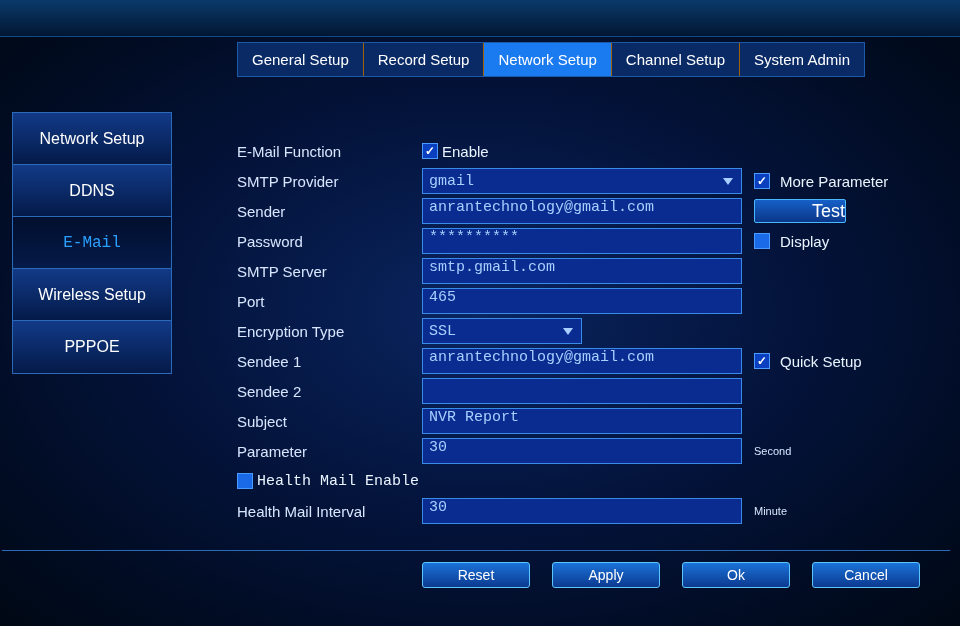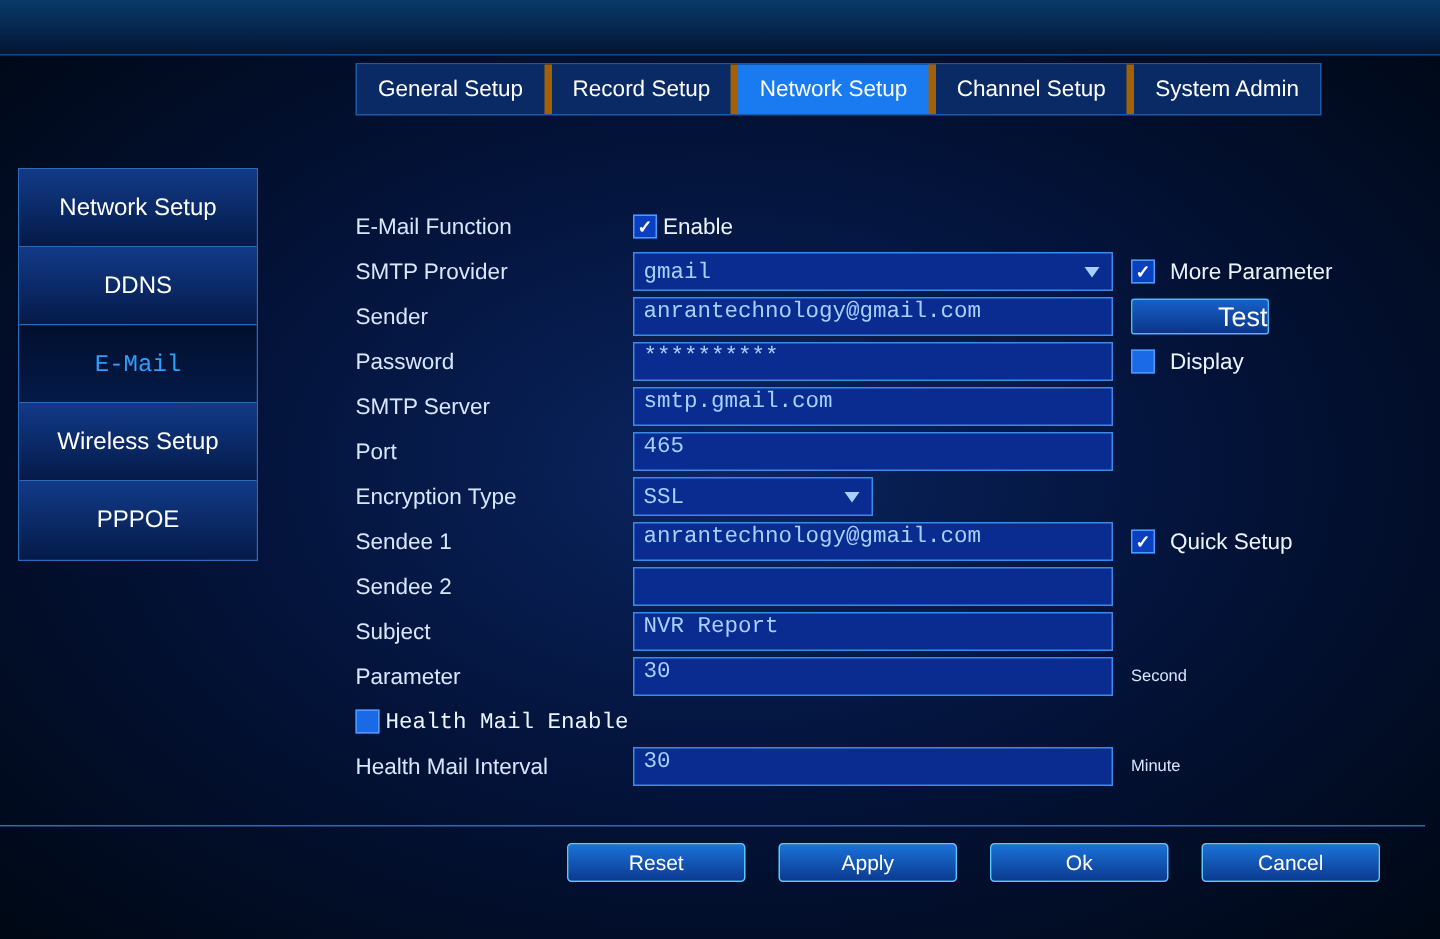--- a/index.html
+++ b/index.html
@@ -22,21 +22,21 @@
     position: absolute; top: 42px; left: 237px;
     display: flex;
     border: 1px solid #1a5aa8;
   }
   .tab {
     padding: 8px 14px;
     background: #0a2a66;
     color: #fff;
     cursor: pointer;
     font-size: 15px;
-    border-right: 5px solid #a16207;
+    border-right: 1px solid #a16207;
     white-space: nowrap;
   }
   .tab:last-child { border-right: none; }
   .tab.active { background: #1a7af0; }
 
   .sidebar {
     position: absolute; top: 112px; left: 12px; width: 160px;
     border: 1px solid #2a6ab8;
   }
   .side-item {
@@ -102,21 +102,21 @@
   .btnbar {
     position: absolute; bottom: 38px; right: 40px;
     display:flex; gap:22px;
     padding-top:10px;
   }
   .btnbar::before{
     content:""; position:absolute; left:-420px; right:-30px; top:-2px;
     border-top:1px solid #2a6ab8;
   }
   .mbtn {
-    width: 119px; height: 26px;
+    width: 108px; height: 26px;
     background: linear-gradient(#1a72d8,#0c3a90);
     border: 1px solid #5ac8ff;
     border-radius: 3px;
     color:#fff; text-align:center; line-height:24px;
     cursor:pointer; font-size:14px;
   }
 </style>
 </head>
 <body>
 

